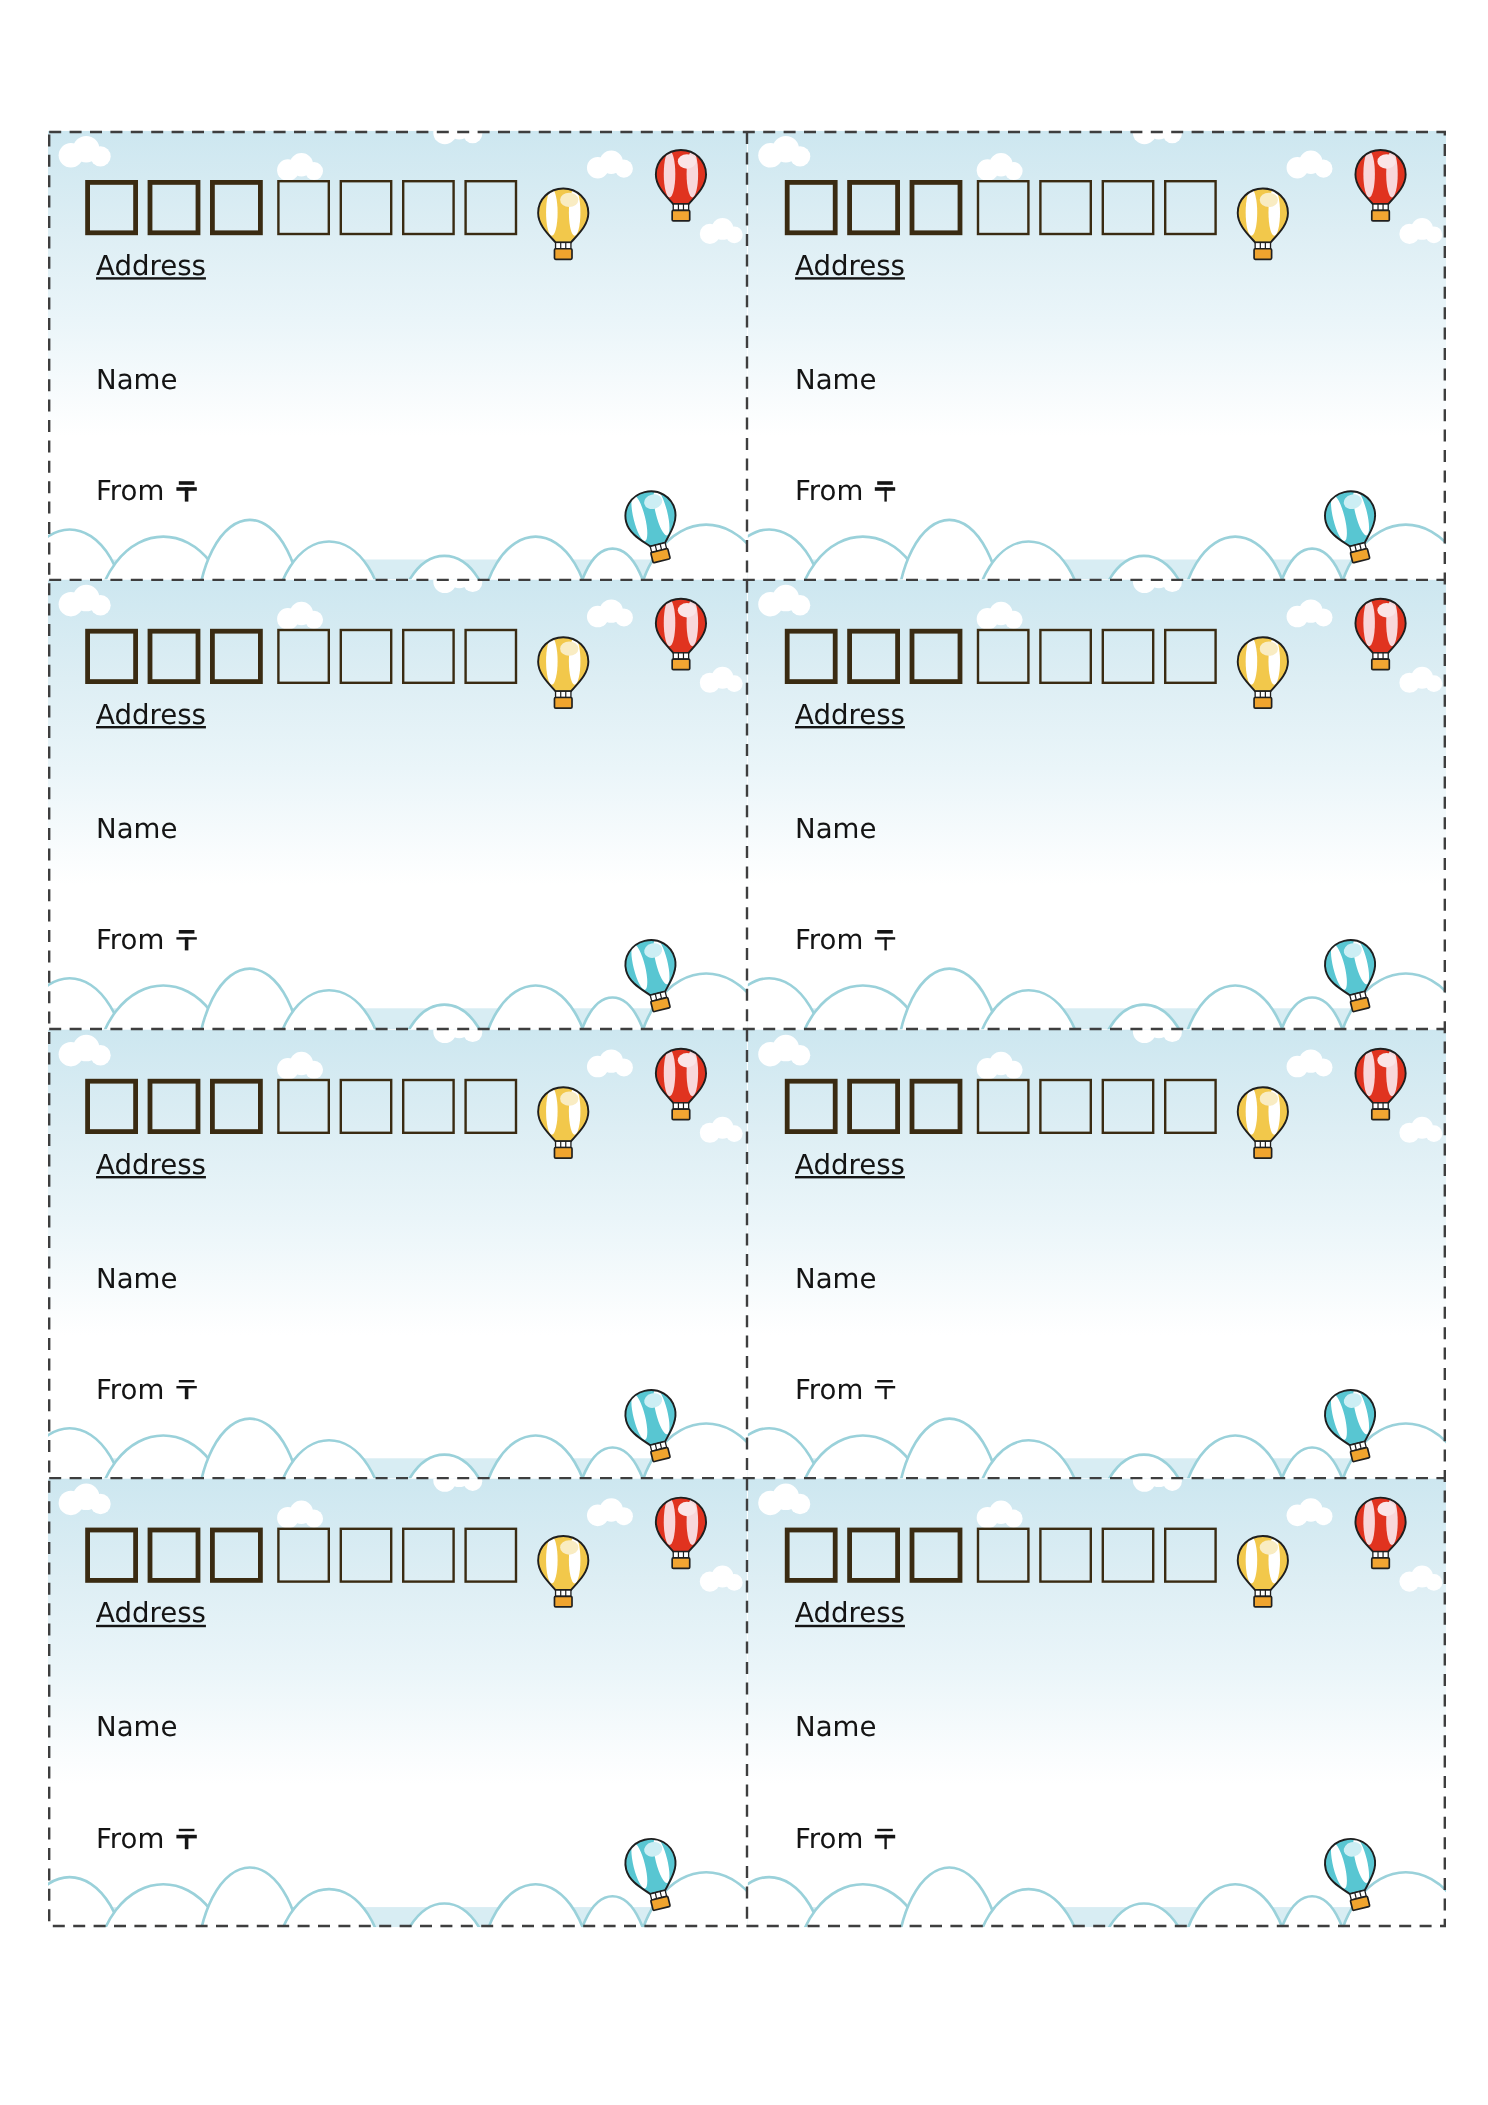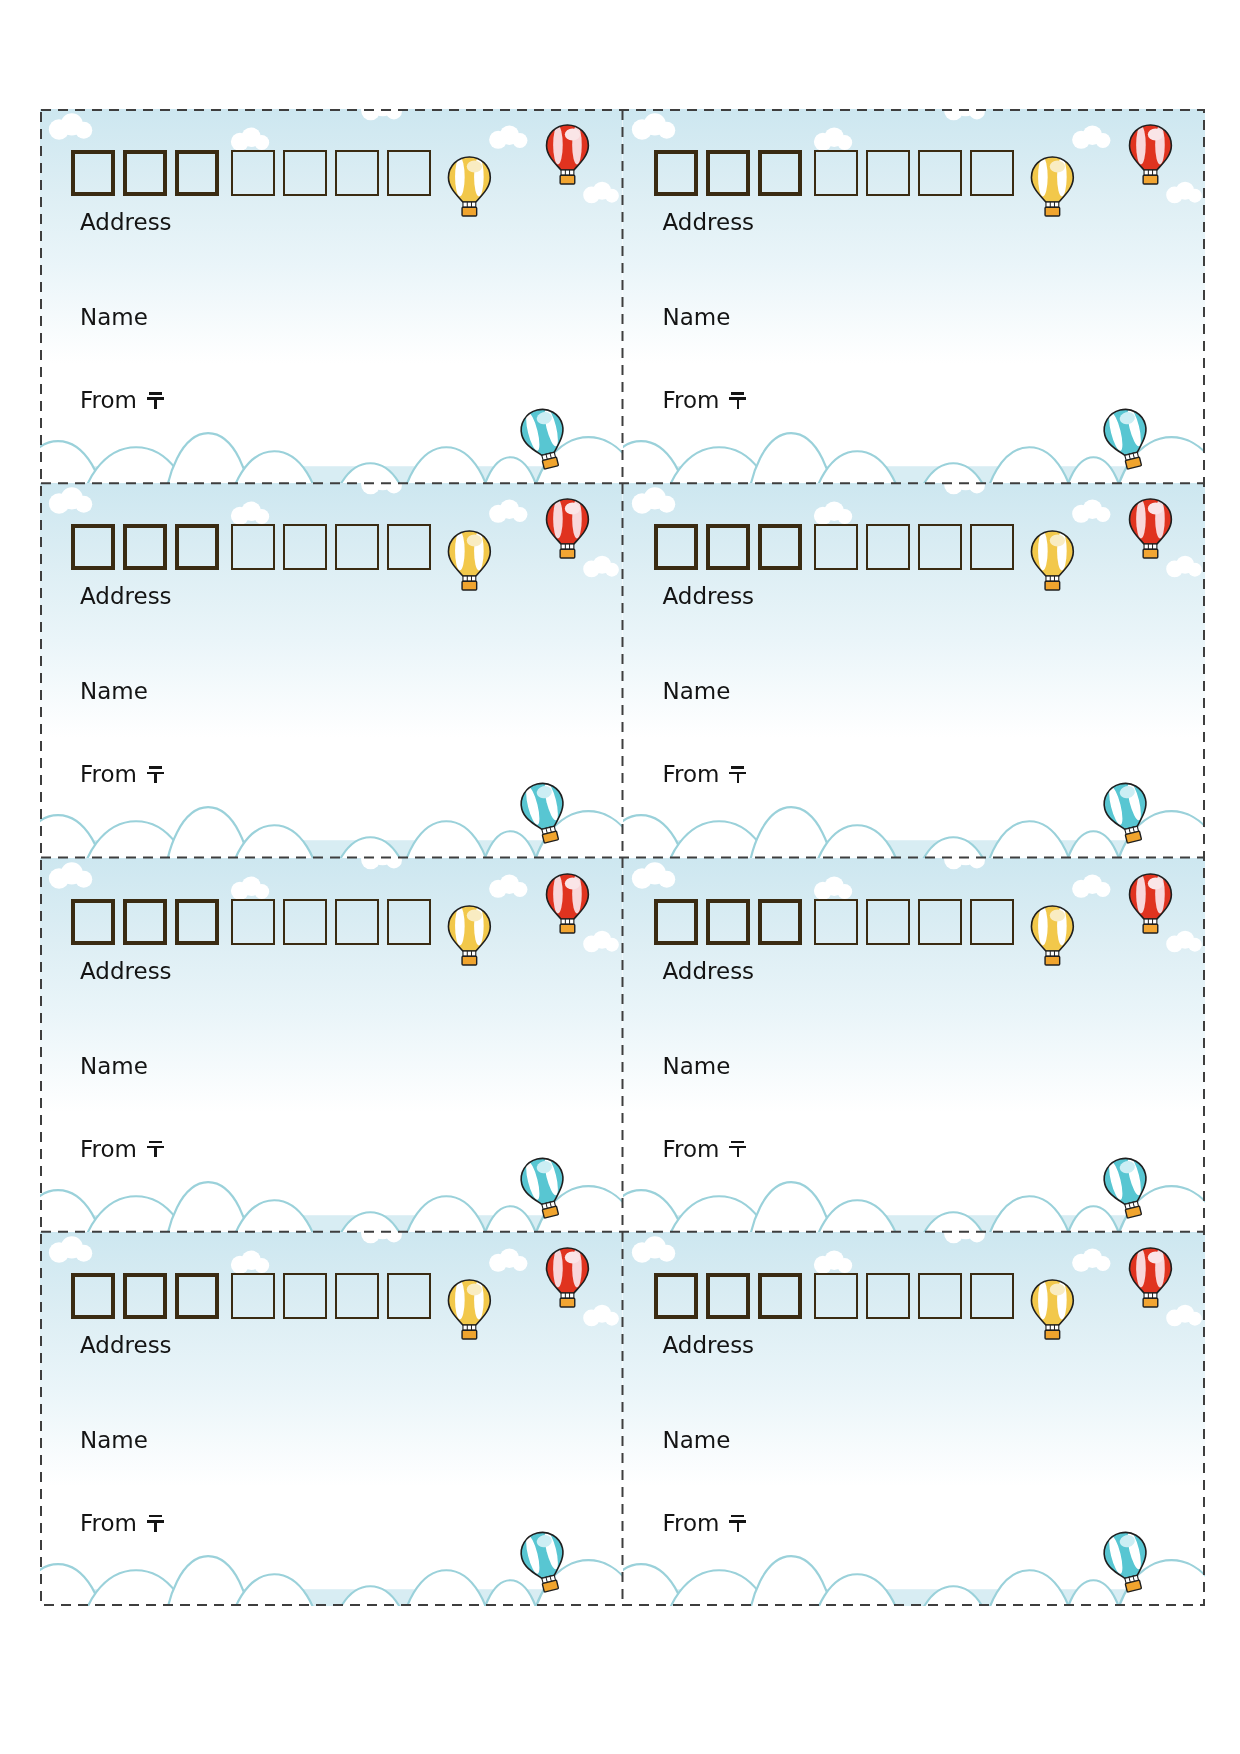--- a/index.html
+++ b/index.html
@@ -16,23 +16,23 @@
 
   .boxes { position:absolute; left:31px; top:41px; display:flex; gap:8px; }
   .pbox {
     width:44px; height:46px; box-sizing:border-box;
     border:2.5px solid #3a2b12; background:transparent;
   }
   .pbox:nth-child(-n+3) { border-width:4px; }
   .pbox:nth-child(4) { margin-left:4px; }
 
   .lbl { position:absolute; left:40px; color:#141414; font-size:23px; line-height:1.15; white-space:nowrap; }
-  .lbl.address { top:100px; }
+  .lbl.address { top:100px;text-decoration:underline; }
   .lbl.name    { top:195px; }
-  .lbl.from    { top:278px; }
+  .lbl.from    { top:288px; }
 
   .postal-mark { position:relative; display:inline-block; width:17px; height:19px; margin-left:10px; vertical-align:-2px; }
   .postal-mark i { position:absolute; background:#151515; }
   .pm-b1 { left:2px;   top:1px;   width:13px;  height:2.6px; }
   .pm-b2 { left:0;     top:6.4px; width:17px;  height:2.6px; }
   .pm-s  { left:7.2px; top:6.4px; width:2.6px; height:11.5px; }
 
   .cutlines { position:absolute; left:0; top:0; pointer-events:none; }
 </style>
 </head>

